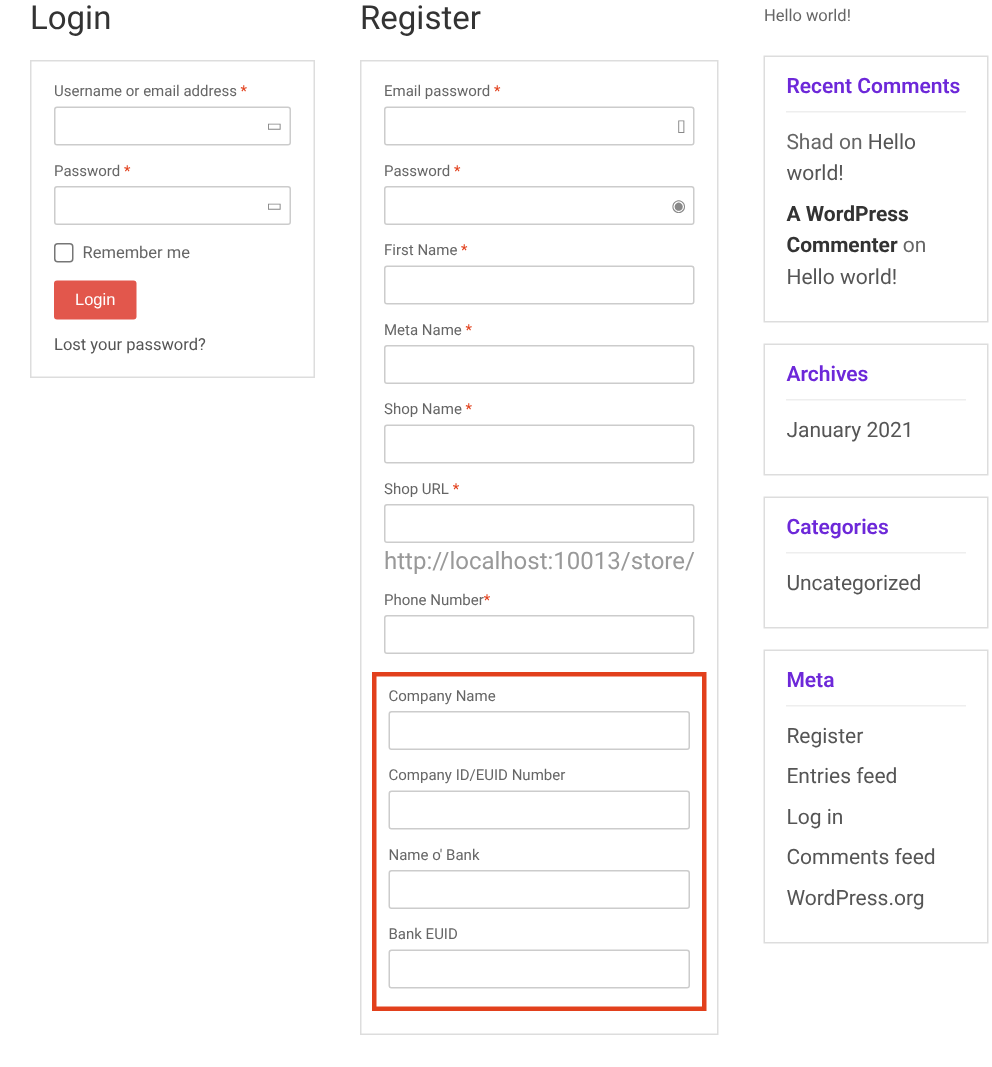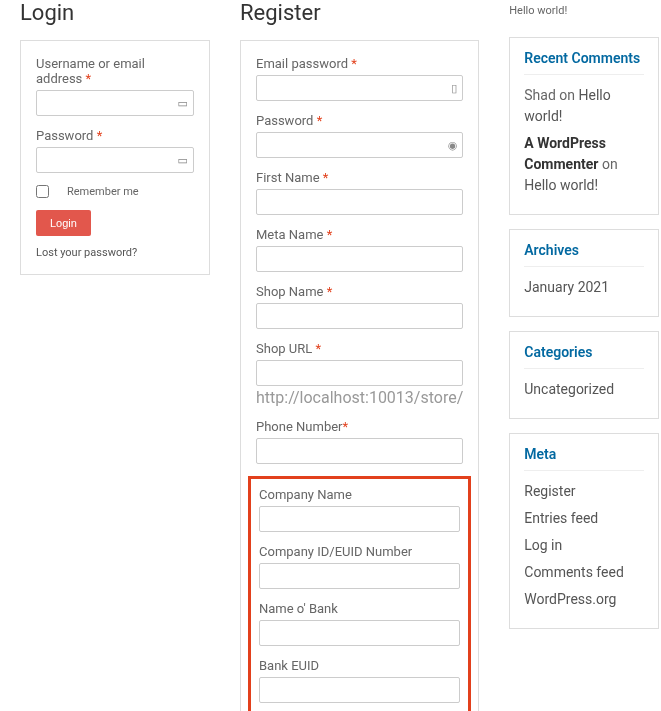--- a/index.html
+++ b/index.html
@@ -4,33 +4,33 @@
 <style>
 *{box-sizing:border-box;margin:0;padding:0}
 body{font-family:-apple-system,BlinkMacSystemFont,"Segoe UI",Roboto,Arial,sans-serif;background:#fff;color:#333;font-size:12px;padding:0 20px 40px}
 .container{display:flex;gap:30px;max-width:640px}
 .left-col{flex:0 0 190px}
 .mid-col{flex:0 0 190px}
 .right-col{flex:0 0 150px}
 h2{font-size:22px;font-weight:400;color:#333;margin-bottom:15px}
 .panel{border:1px solid #ddd;padding:15px;margin-bottom:15px}
 .form-row{margin-bottom:12px}
-.form-label{display:block;font-size:13px;color:#666;margin-bottom:4px}
+.form-label{display:block;font-size:10px;color:#666;margin-bottom:4px}
 .required{color:#e2401c}
 .input-wrap{position:relative}
 input[type=text],input[type=password],input[type=email]{width:100%;height:26px;border:1px solid #ccc;padding:4px 6px;font-size:11px;background:#fff;border-radius:2px}
 .input-icon{position:absolute;right:6px;top:50%;transform:translateY(-50%);color:#888;font-size:11px}
-.checkbox-row{display:flex;align-items:flex-start;gap:18px;font-size:11px;color:#666;margin-bottom:12px}
+.checkbox-row{display:flex;align-items:flex-start;gap:6px;font-size:11px;color:#666;margin-bottom:12px}
 .checkbox-row input{margin:0}
 .btn{background:#e2574c;color:#fff;border:none;padding:7px 14px;font-size:11px;cursor:pointer;border-radius:2px}
 .link{color:#555;font-size:11px;text-decoration:none;display:block;margin-top:10px}
 .hint{font-size:16px;color:#999;margin-top:2px}
 .highlight-box{border:3px solid #e2401c;padding:8px;margin-left:-8px;margin-right:-8px}
 .sidebar-card{border:1px solid #ddd;padding:12px 14px;margin-bottom:14px}
-.sidebar-card h3{font-size:14px;font-weight:600;color:#0369a1;border-bottom:1px solid #eee;padding-bottom:8px;margin-bottom:10px}
+.sidebar-card h3{font-size:14px;font-weight:600;color:#6d28d9;border-bottom:1px solid #eee;padding-bottom:8px;margin-bottom:10px}
 .sidebar-card .item{font-size:14px;color:#666;margin-bottom:6px;line-height:1.5}
 .sidebar-card .item a{color:#555;text-decoration:none}
 .sidebar-card .item .strong{font-weight:700;color:#333}
 .hello{font-size:11px;color:#666;margin-bottom:20px;margin-top:4px}
 </style>
 </head>
 <body>
 
 <div class="container">
 <div class="left-col">

